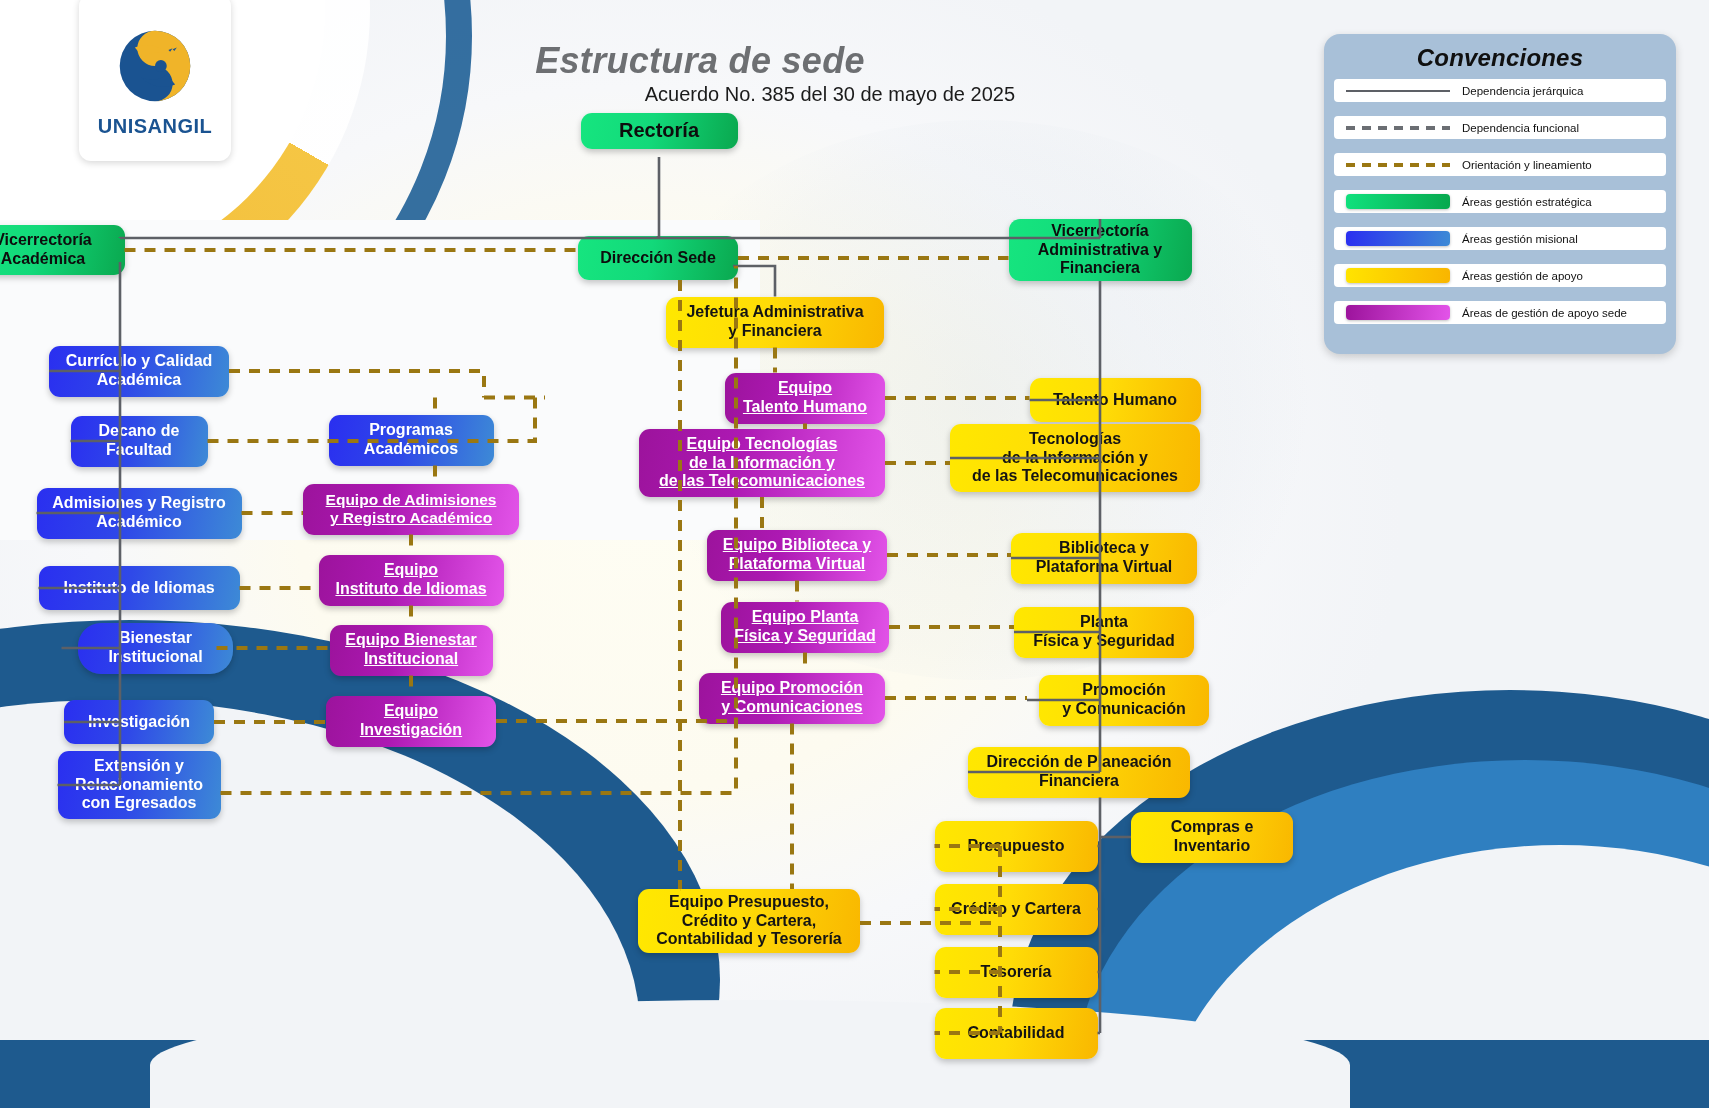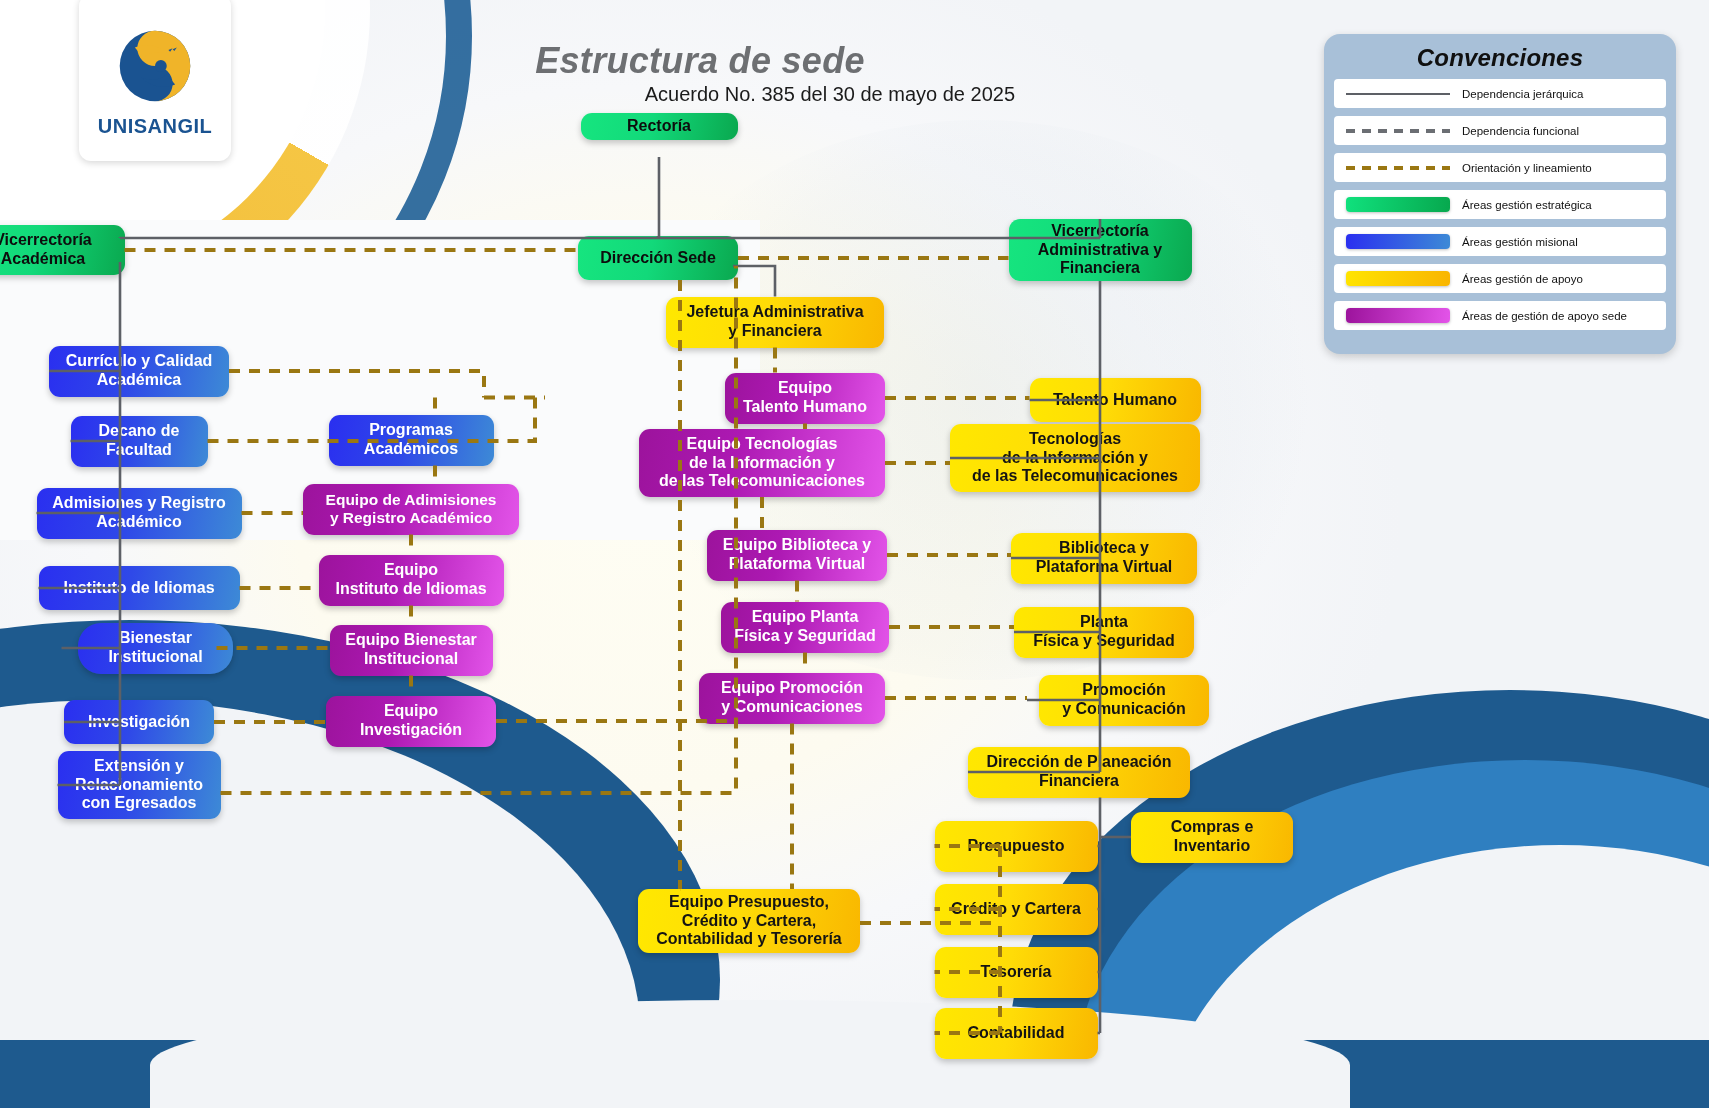--- a/index.html
+++ b/index.html
@@ -101,34 +101,34 @@
   .node{
     position:absolute;z-index:10;border-radius:11px;
     display:flex;align-items:center;justify-content:center;text-align:center;
     font-weight:bold;line-height:1.17;
     box-shadow:0 3px 6px rgba(0,0,0,.22);
     box-sizing:border-box;padding:5px 9px;
   }
   .n-green{background:linear-gradient(100deg,#16e57f 0%,#12d97a 45%,#0aa84f 100%);color:#0d0d0d;}
   .n-blue {background:linear-gradient(100deg,#2a2ff0 0%,#2f49e8 45%,#3d8ad6 100%);color:#ffffff;}
   .n-yellow{background:linear-gradient(100deg,#ffe800 0%,#ffdc07 45%,#f9b700 100%);color:#141414;}
-  .n-purple{background:linear-gradient(100deg,#9c139c 0%,#ad19b3 40%,#e354e9 100%);color:#ffffff;}
+  .n-purple{background:linear-gradient(100deg,#9c139c 0%,#ad19b3 40%,#e354e9 100%);color:#ffffff;text-decoration:underline;}
 
   
   #legend{
     position:absolute;left:1324px;top:34px;width:352px;height:320px;z-index:20;
     background:#a8c0d8;border-radius:16px;box-shadow:0 3px 8px rgba(0,0,0,.18);
     padding:8px 10px 2px 10px;box-sizing:border-box;
   }
   #legend-title{
     text-align:center;font-size:24px;font-weight:bold;font-style:italic;color:#101010;
     margin:2px 0 7px 0;letter-spacing:.2px;
   }
   .legend-row{
-    background:#ffffff;border-radius:4px;height:29px;margin-bottom:8px;
+    background:#ffffff;border-radius:4px;height:23px;margin-bottom:14px;
     display:flex;align-items:center;padding:0 8px;box-sizing:border-box;
   }
   .legend-sample{width:112px;flex:0 0 112px;display:flex;align-items:center;justify-content:center;}
   .legend-label{font-size:11.5px;color:#111;margin-left:8px;white-space:nowrap;}
   .ls-solid{width:104px;height:2px;background:#5d6066;}
   .ls-dash-gray{width:104px;height:4px;
     background:repeating-linear-gradient(90deg,#6b6e73 0 9px,transparent 9px 16px);}
   .ls-dash-gold{width:104px;height:4px;
     background:repeating-linear-gradient(90deg,#9a7712 0 9px,transparent 9px 16px);}
   .ls-bar{width:104px;height:15px;border-radius:4px;box-shadow:0 1px 3px rgba(0,0,0,.25);}
@@ -234,21 +234,21 @@
       <path d="M 860 923 H 1000"></path>
       <path d="M 1000 846 V 1033"></path>
       <path d="M 1000 846 H 934.5"></path>
       <path d="M 1000 909 H 934.5"></path>
       <path d="M 1000 972 H 934.5"></path>
       <path d="M 1000 1033 H 934.5"></path>
     </g>
 </svg>
 
 <div id="chart">
-    <div class="node n-green" style="left: 580.5px; top: 113px; width: 157px; height: 27px; font-size: 16px;">
+    <div class="node n-green" style="left: 580.5px; top: 113px; width: 157px; height: 36px; font-size: 20px;">
       <span>Rectoría</span>
     </div>
     <div class="node n-green" style="left: -38.5px; top: 225px; width: 163px; height: 50px; font-size: 16px;">
       <span>Vicerrectoría<br>Académica</span>
     </div>
     <div class="node n-green" style="left: 578px; top: 236px; width: 160px; height: 44px; font-size: 16px;">
       <span>Dirección Sede</span>
     </div>
     <div class="node n-green" style="left: 1008.5px; top: 219px; width: 183px; height: 62px; font-size: 16px;">
       <span>Vicerrectoría<br>Administrativa y<br>Financiera</span>

